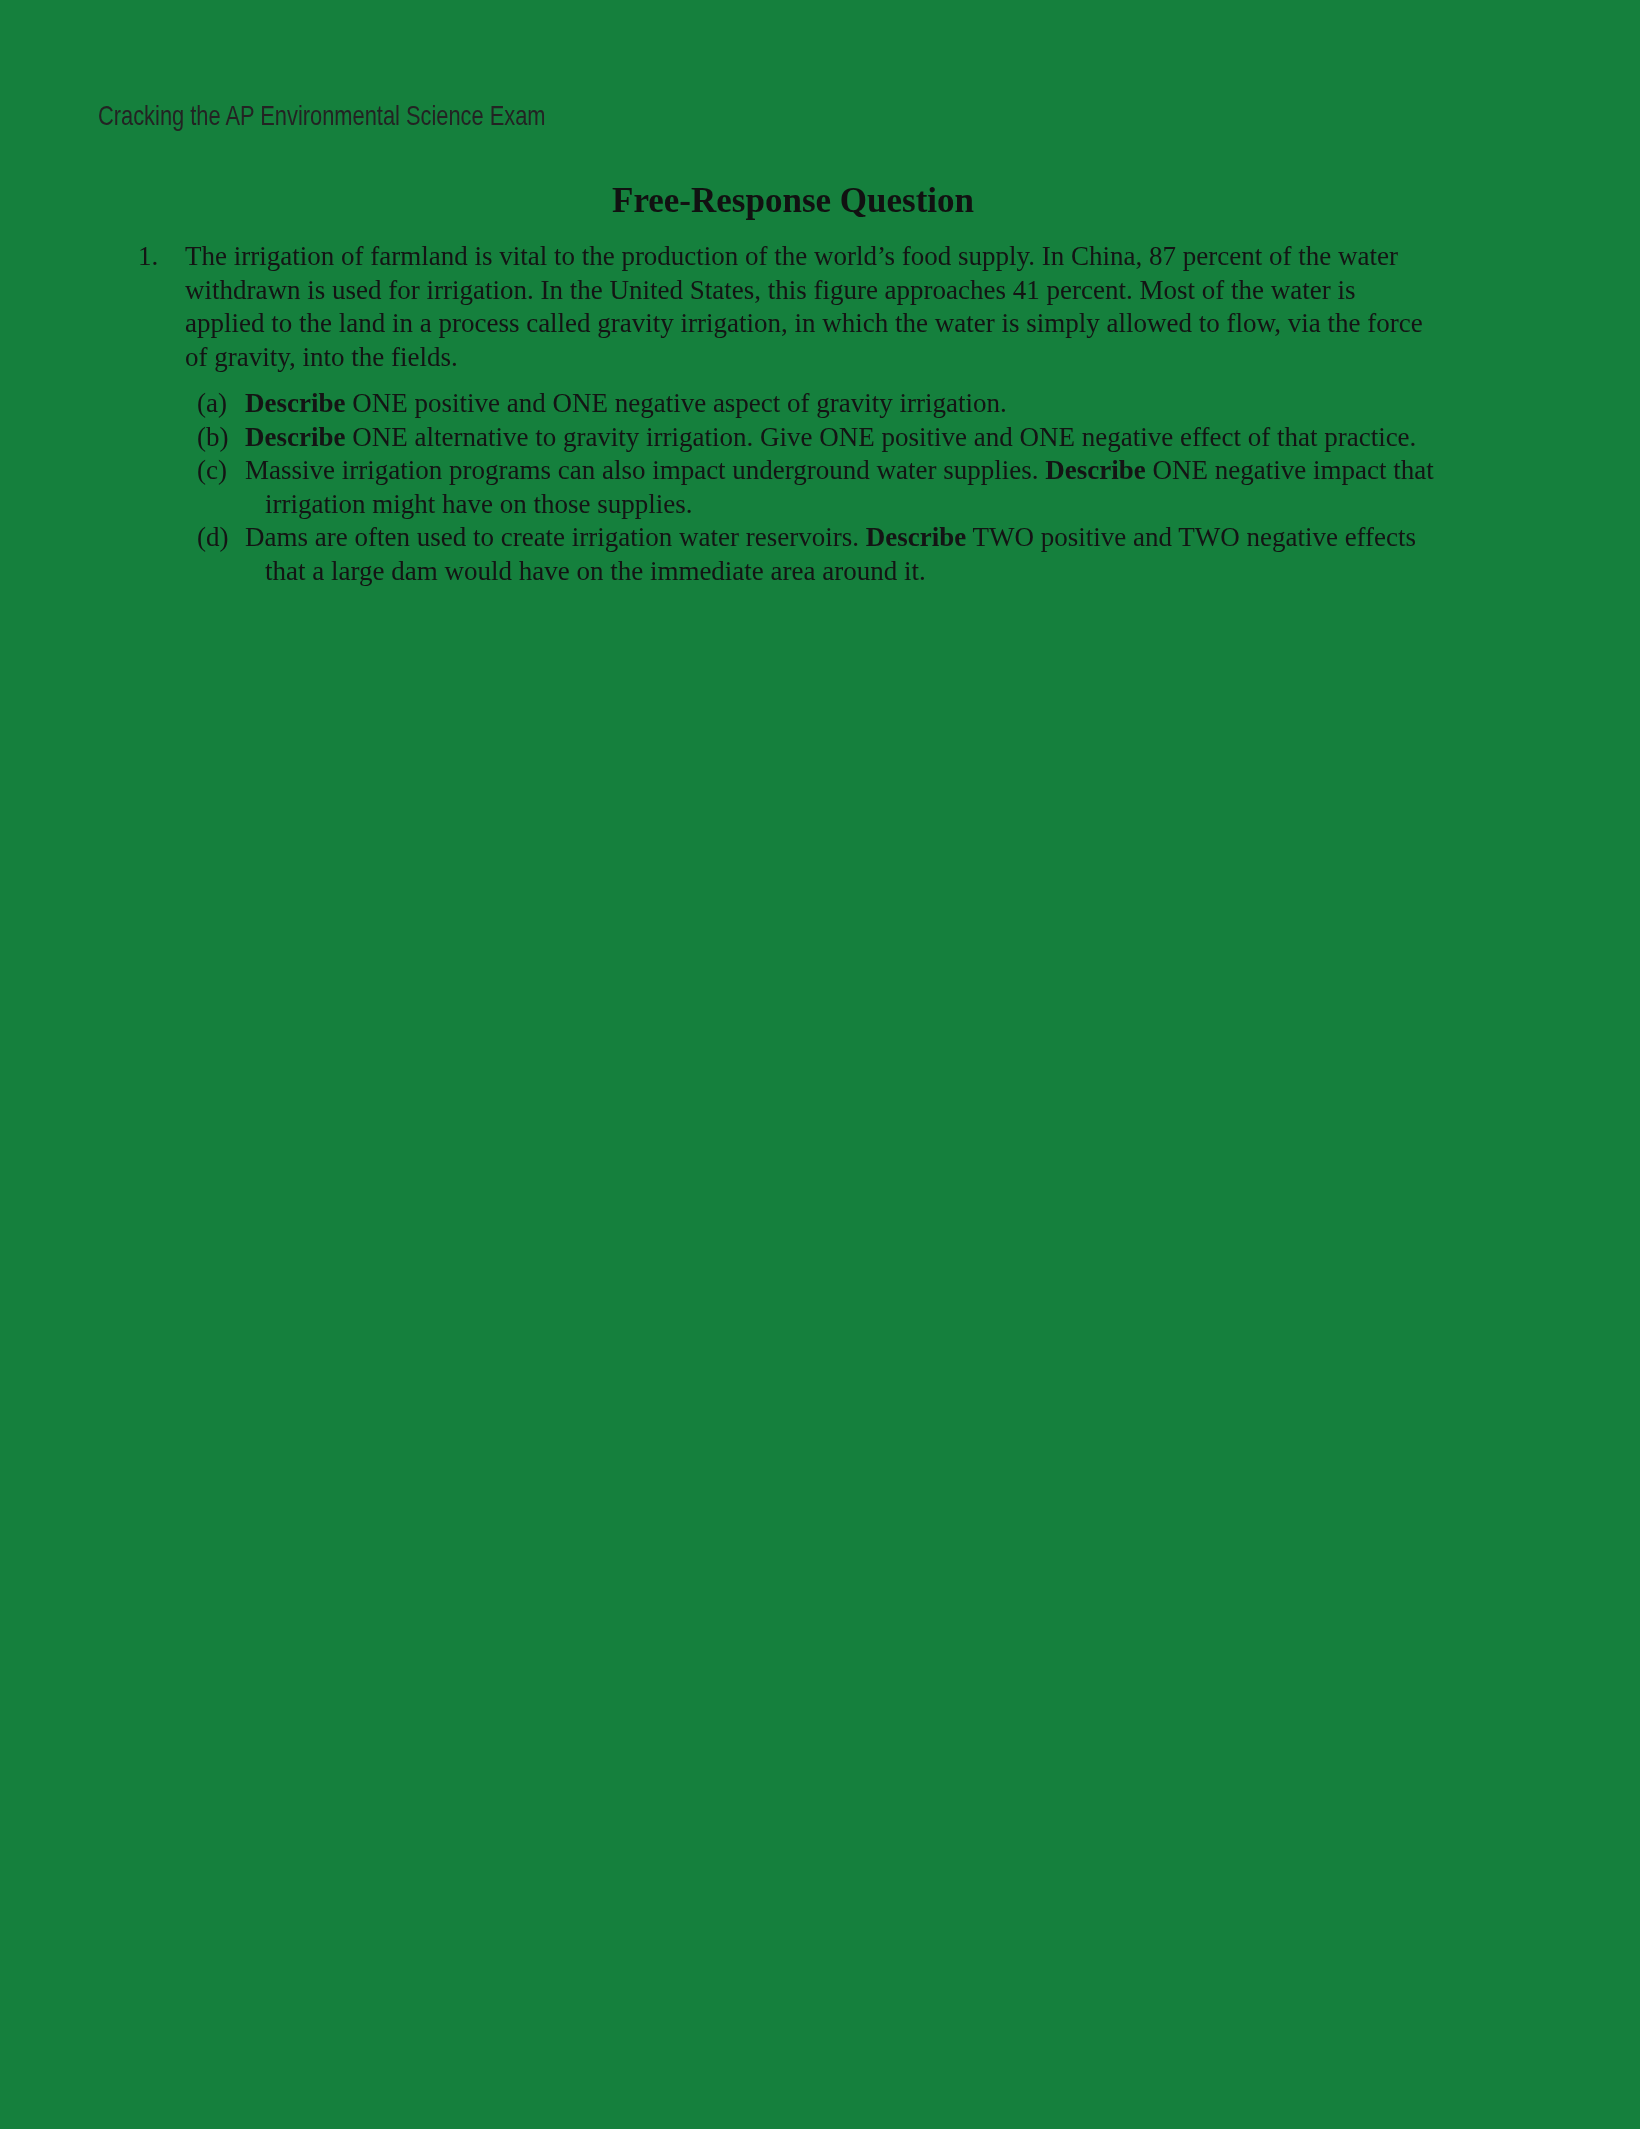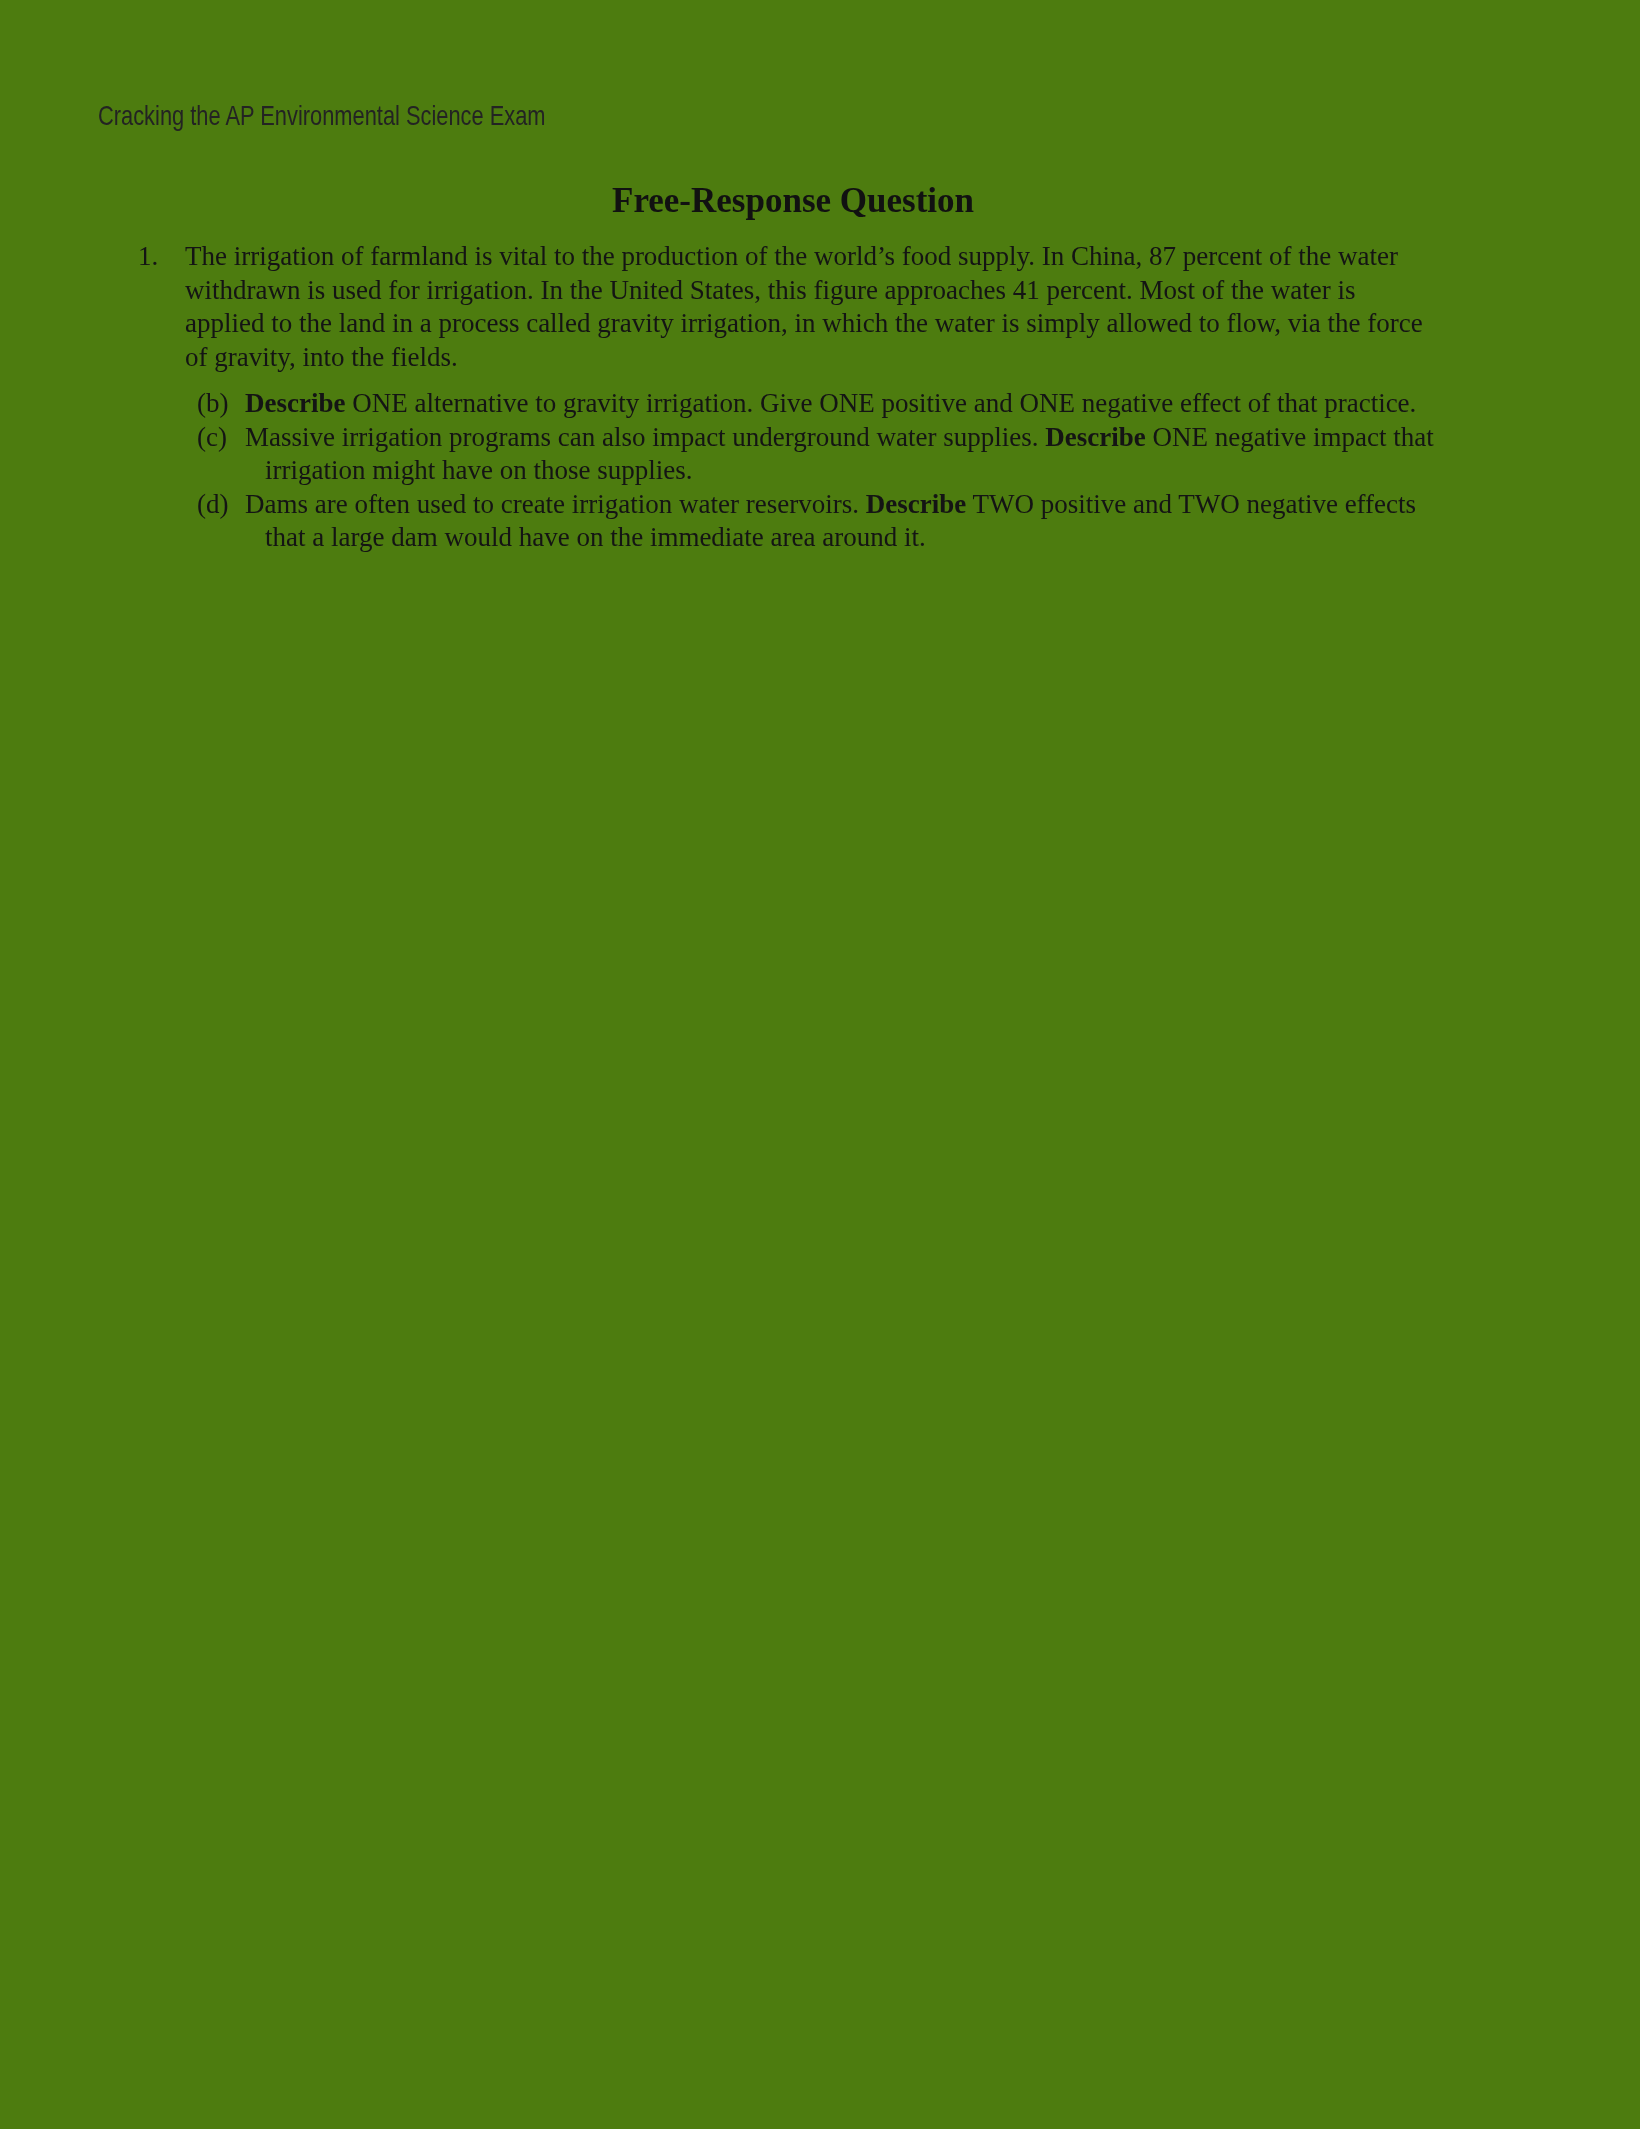--- a/index.html
+++ b/index.html
@@ -4,21 +4,21 @@
 <style>
   html, body {
     margin: 0;
     padding: 0;
     background: #ffffff;
   }
   .page {
     position: relative;
     width: 1640px;
     height: 2129px;
-    background: #4d7c0f;
+    background: #15803d;
     overflow: hidden;
     font-family: "Liberation Serif", serif;
     color: #141414;
   }
 
   
   .running-header {
     position: absolute;
     top: 100px;
     left: 98px;
@@ -125,20 +125,21 @@
 <div class="page">
 
   <div class="running-header">Cracking the AP Environmental Science Exam</div>
 
   <div class="section-title">Free-Response Question</div>
 
   <div class="content">
     <div class="question"><span class="qnum">1.</span><span class="qtext">The irrigation of farmland is vital to the production of the world’s food supply. In China, 87 percent of the water withdrawn is used for irrigation. In the United States, this figure approaches 41 percent. Most of the water is applied to the land in a process called gravity irrigation, in which the water is simply allowed to flow, via the force of gravity, into the fields.</span></div>
 
     <div class="parts">
+      <div class="part"><span class="plabel">(a)</span><span class="ptext"><b>Describe</b><span> ONE positive and ONE negative aspect of gravity irrigation.</span></span></div>
       <div class="part"><span class="plabel">(b)</span><span class="ptext"><b>Describe</b><span> ONE alternative to gravity irrigation. Give ONE positive and ONE negative effect of that practice.</span></span></div>
       <div class="part"><span class="plabel">(c)</span><span class="ptext"><span>Massive irrigation programs can also impact underground water supplies. </span><b>Describe</b><span> ONE negative impact that irrigation might have on those supplies.</span></span></div>
       <div class="part"><span class="plabel">(d)</span><span class="ptext"><span>Dams are often used to create irrigation water reservoirs. </span><b>Describe</b><span> TWO positive and TWO negative effects that a large dam would have on the immediate area around it.</span></span></div>
     </div>
   </div>
 
 
 </div>
 
 </body></html>

